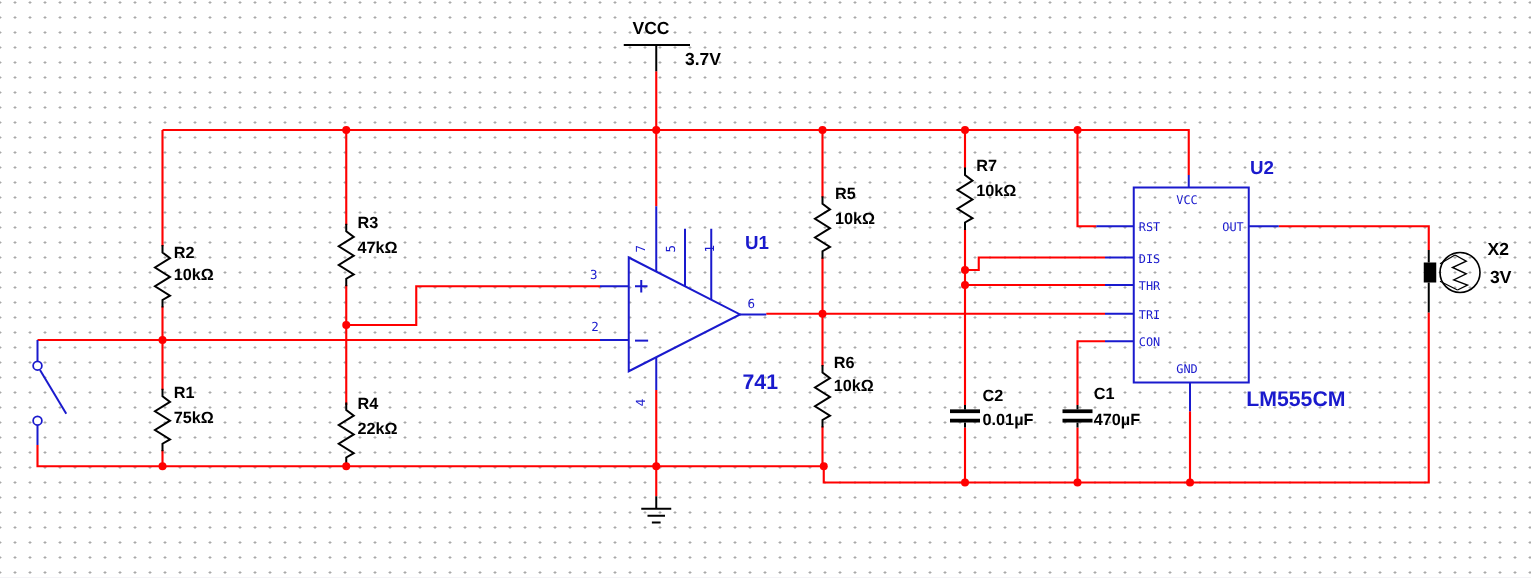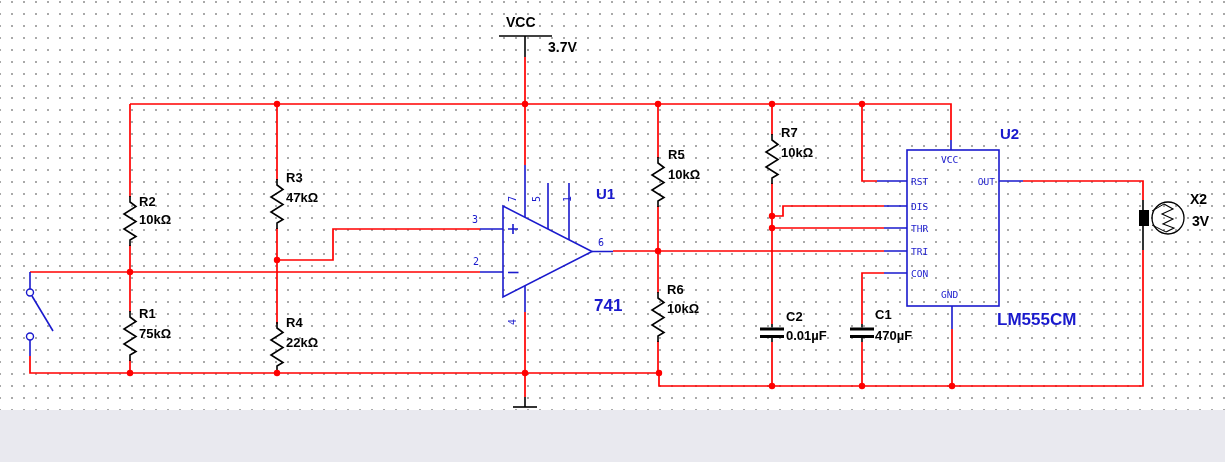--- a/index.html
+++ b/index.html
@@ -1,17 +1,17 @@
 <!DOCTYPE html>
 <html><head>
 <meta charset="utf-8">
 <style>
   html,body{margin:0;padding:0;background:#e9e9ef;}
   .canvas{
-    position:relative;width:1225px;height:410px;background:#ffffff;
+    position:relative;width:1225px;height:462px;background:#ffffff;
     background-image:radial-gradient(#a9a9a9 0.9px, transparent 1.1px);
     background-size:12px 12px;background-position:6px 8px;
     font-family:"Liberation Sans",sans-serif;overflow:hidden;
   }
   svg{position:absolute;left:0;top:0;}
   .wire{stroke:#ff0000;stroke-width:1.7;fill:none;}
   .blk{stroke:#000000;stroke-width:1.6;fill:none;}
   .icl{stroke:#1a1acd;stroke-width:1.6;fill:none;}
   .dot{fill:#ff0000;stroke:none;}
   text{fill:#000;}

